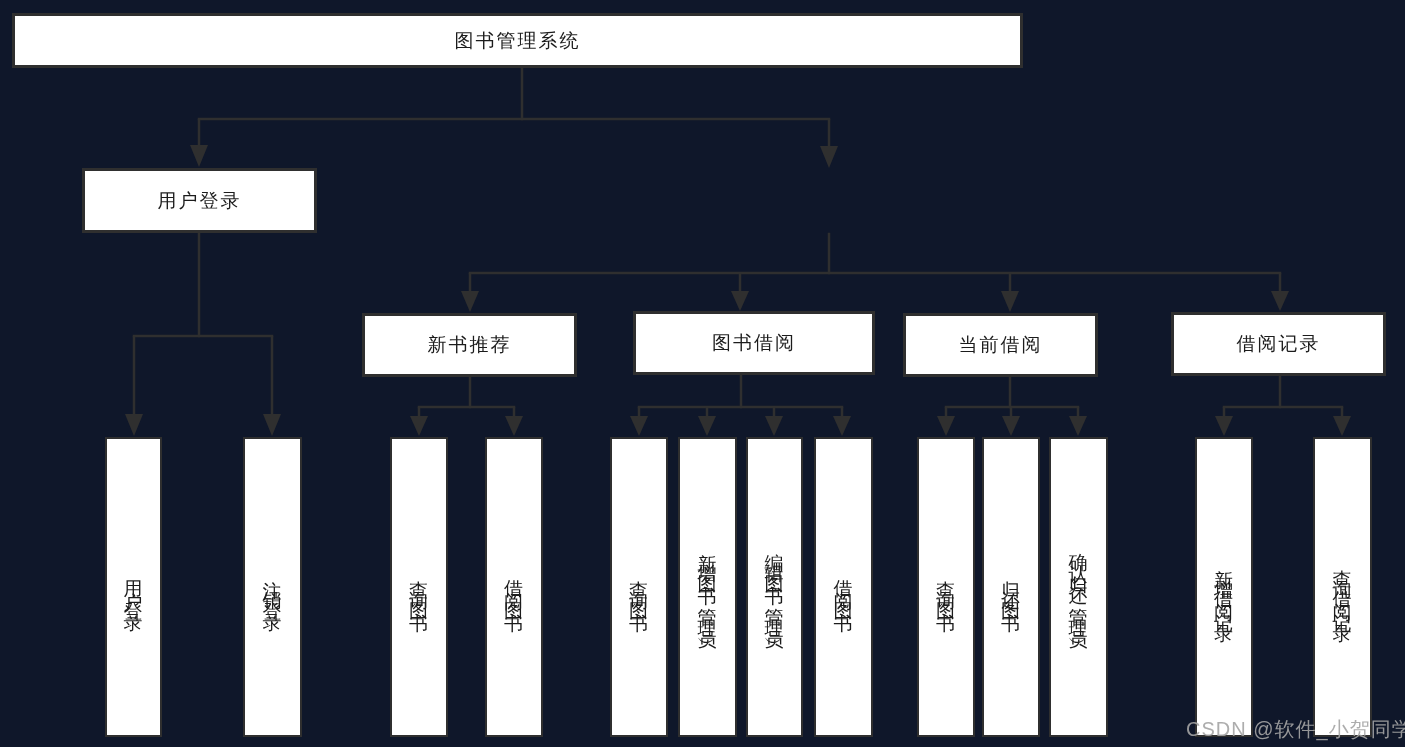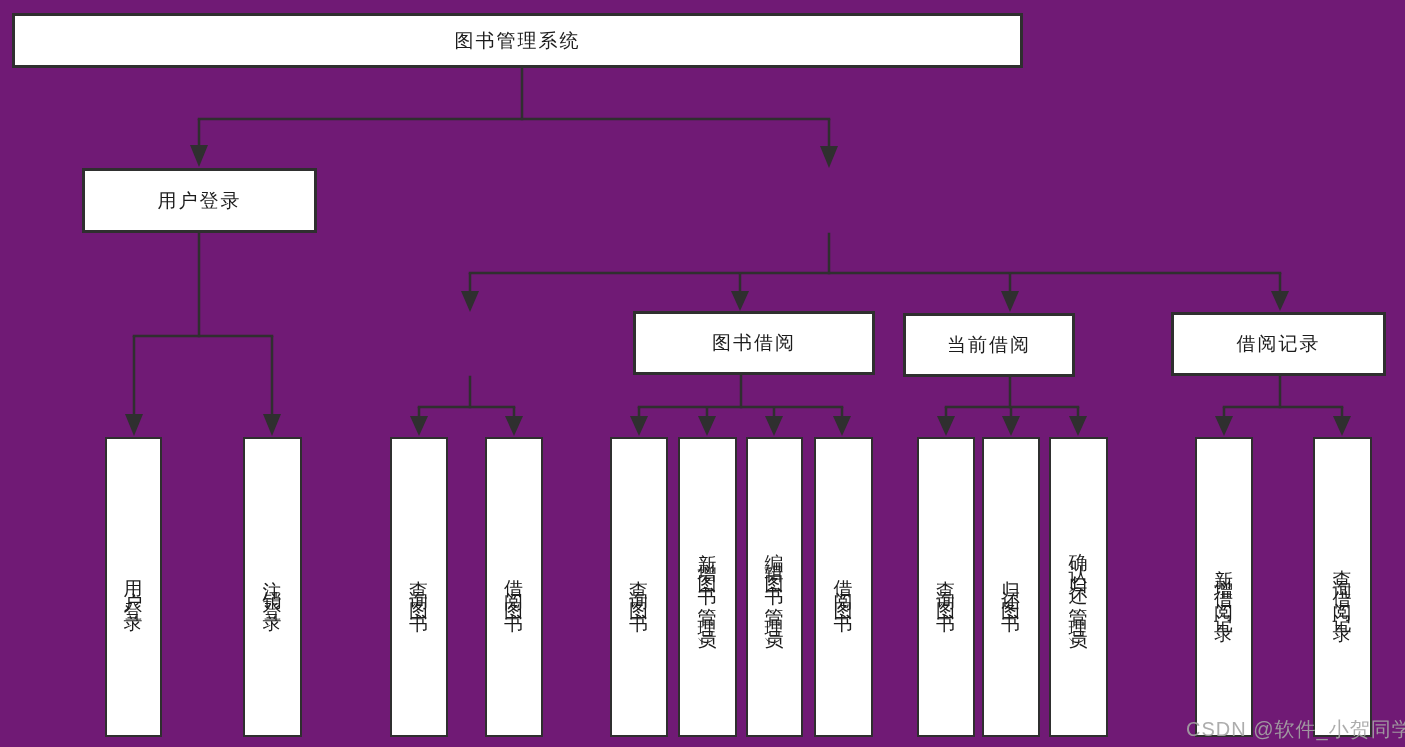--- a/index.html
+++ b/index.html
@@ -6,21 +6,21 @@
   html, body {
     margin: 0;
     padding: 0;
     background: #ffffff;
     font-family: "Liberation Sans", "DejaVu Sans", sans-serif;
   }
   .canvas {
     position: relative;
     width: 1405px;
     height: 747px;
-    background: #701a75;
+    background: #0f172a;
     overflow: hidden;
   }
   .connector-layer {
     position: absolute;
     left: 0; top: 0;
     width: 1405px;
     height: 747px;
     z-index: 1;
   }
   .node {
@@ -135,24 +135,27 @@
   </svg>
 
   <div class="node" style="left:12px; top:13px; width:1011px; height:55px;">
     <span>图书管理系统</span>
   </div>
 
   <div class="node" style="left:82px; top:168px; width:235px; height:65px;">
     <span>用户登录</span>
   </div>
 
+  <div class="node" style="left:362px; top:313px; width:215px; height:64px;">
+    <span>新书推荐</span>
+  </div>
   <div class="node" style="left:633px; top:311px; width:242px; height:64px;">
     <span>图书借阅</span>
   </div>
-  <div class="node" style="left:903px; top:313px; width:172px; height:64px;">
+  <div class="node" style="left:903px; top:313px; width:195px; height:64px;">
     <span>当前借阅</span>
   </div>
   <div class="node" style="left:1171px; top:312px; width:215px; height:64px;text-align:center;">
     <span>借阅记录</span>
   </div>
 
   <div class="nodev" style="left:105px; top:437px; width:57px; height:300px;">
     <span class="vlabel">用户登录</span>
   </div>
   <div class="nodev" style="left:243px; top:437px; width:59px; height:300px;">

